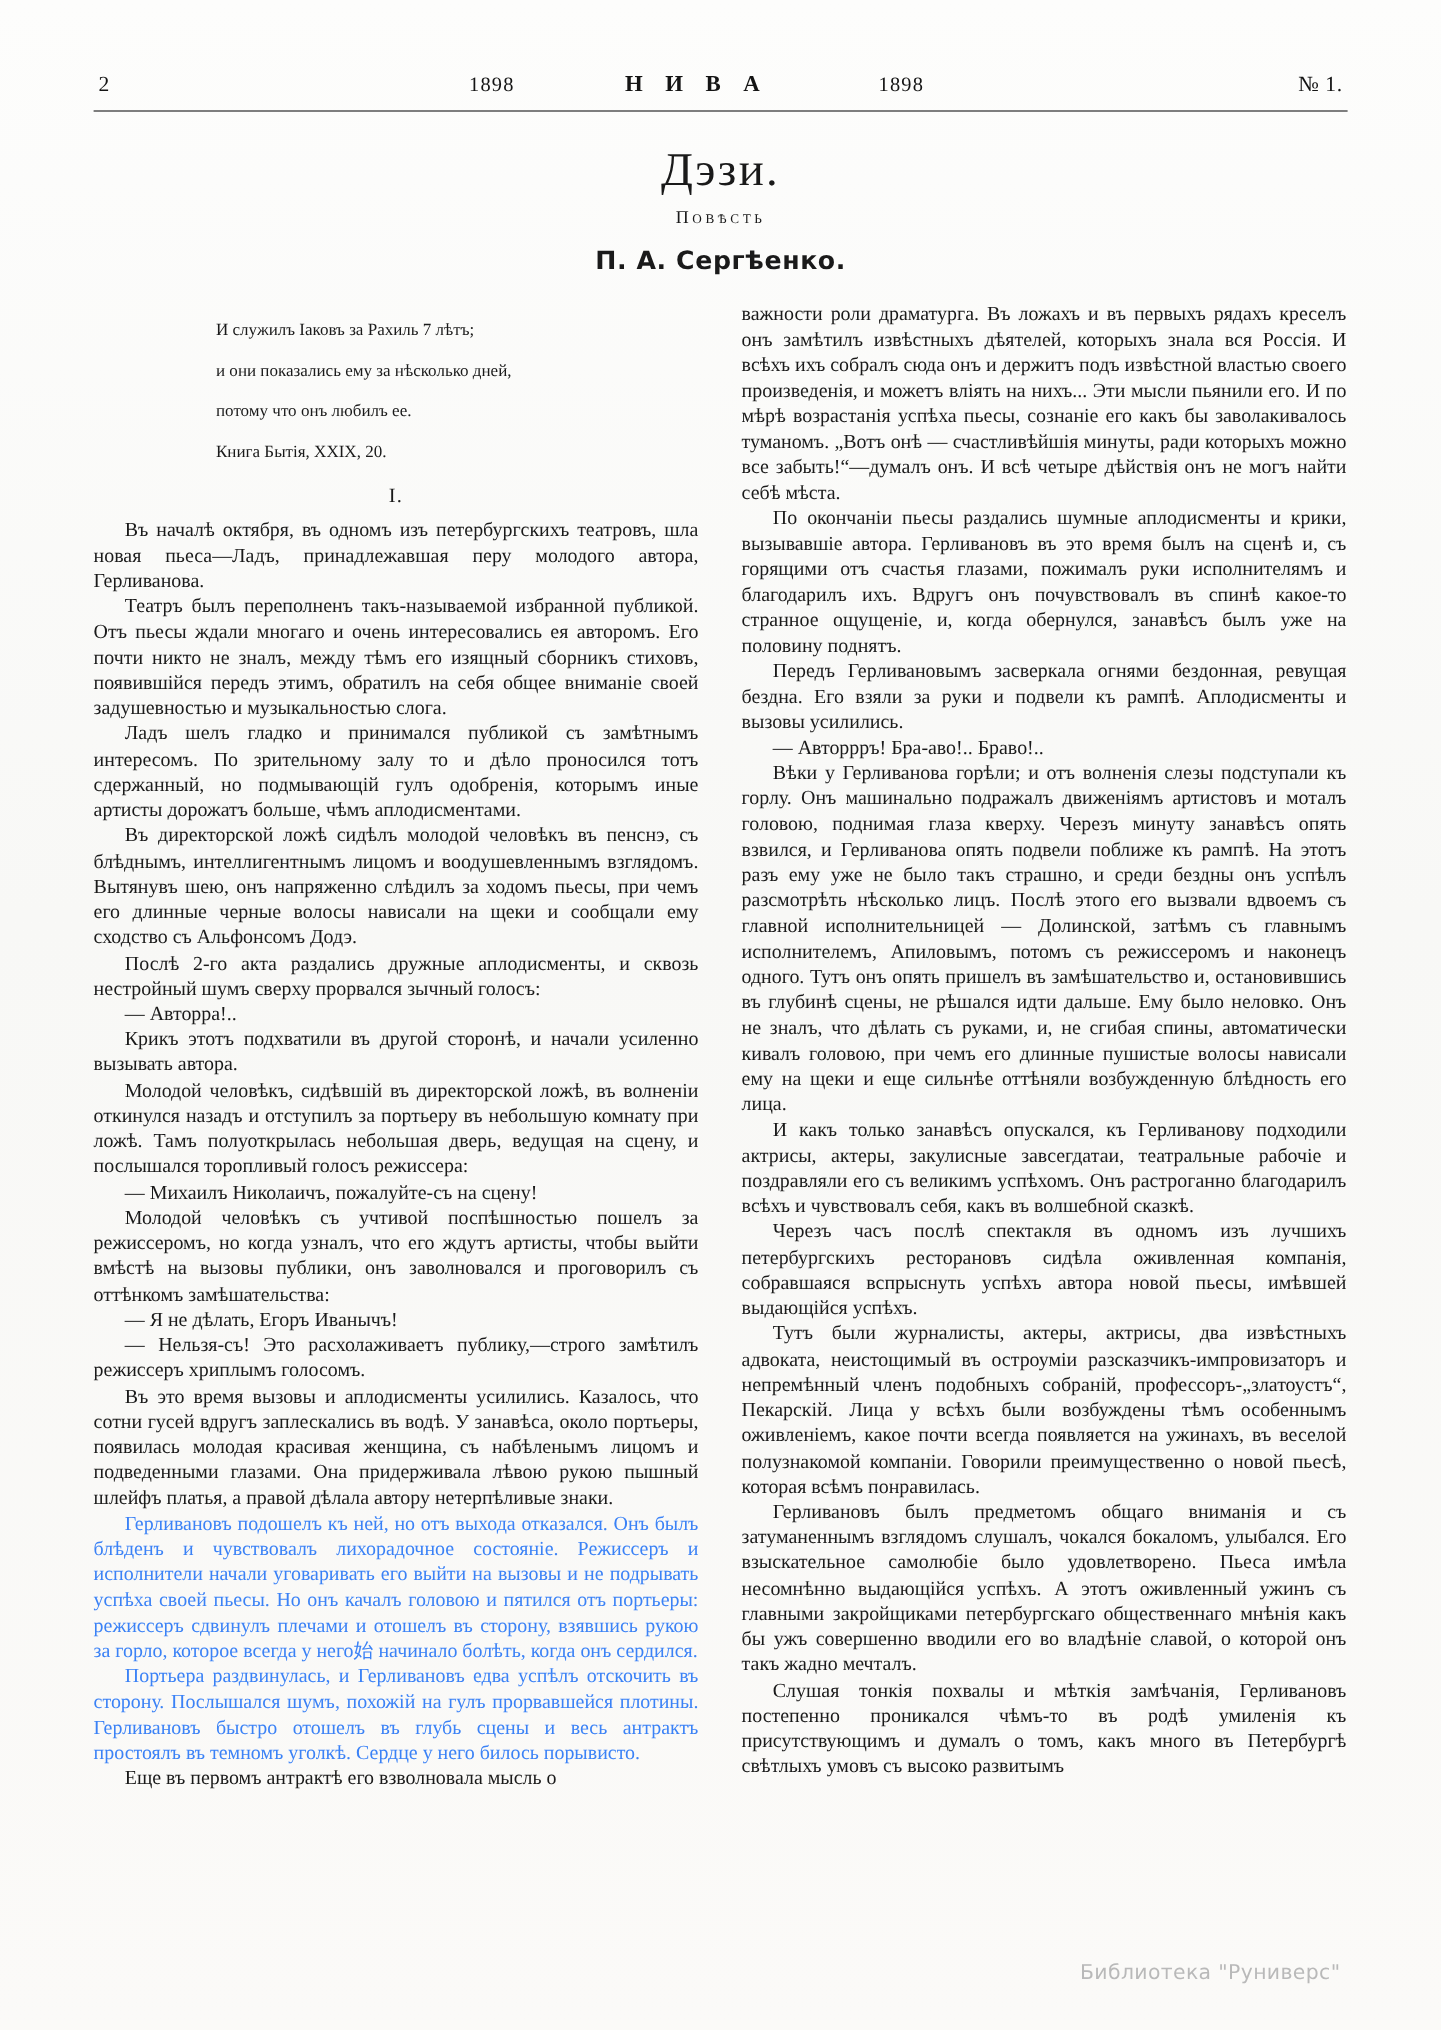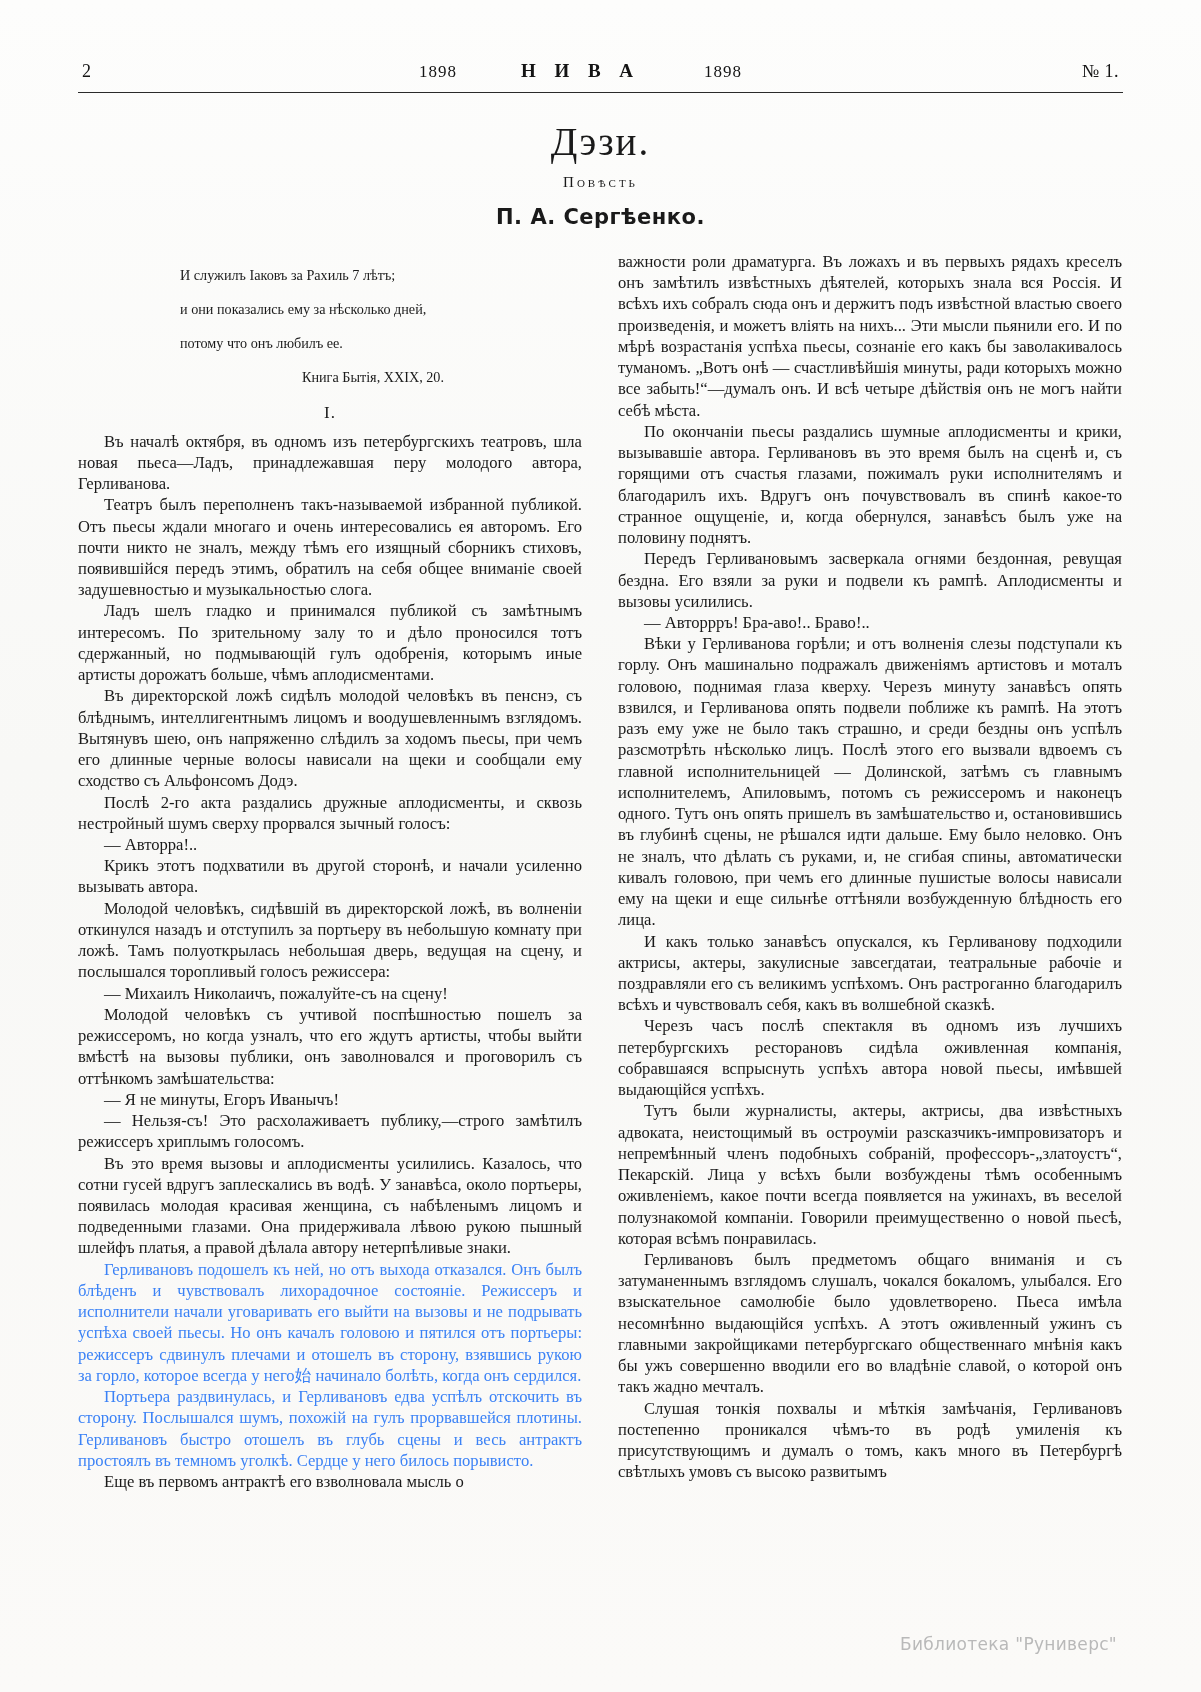--- a/index.html
+++ b/index.html
@@ -49,21 +49,21 @@
   .rh-folio { width: 40px; text-align: left; font-size: 18px; }
   .rh-year  { font-size: 17px; letter-spacing: 1px; }
   .rh-title {
     font-size: 19px;
     letter-spacing: 7px;
     font-weight: 600;
   }
   .rh-issue { width: 80px; text-align: right; font-size: 18px; }
   .rh-mid {
     display: flex;
-    gap: 64px;
+    gap: 92px;
     align-items: baseline;
   }
 
   
   .title-block {
     text-align: center;
     margin-top: 26px;
   }
   .doc-title {
     font-size: 39px;
@@ -107,21 +107,20 @@
 
   
   .epigraph {
     margin: 0 0 16px 86px;
     font-size: 14.2px;
     line-height: 1.26;
     text-align: justify;
   }
   .epigraph p { margin: 16px; text-indent: 0; font-size: 14.2px; line-height: 1.26;}
   .epigraph .src {
-    text-align: center;
     margin-top: 3px;
     font-size: 14.2px;
   }
   .chapter-num {
     text-align: center;
     font-size: 17px;
     margin: 12px 0 8px 0;
     letter-spacing: 1px;
   }
 
@@ -178,21 +177,21 @@
         <p>Въ началѣ октября, въ одномъ изъ петербургскихъ театровъ, шла новая пьеса—Ладъ, принадлежавшая перу молодого автора, Герливанова.</p>
         <p>Театръ былъ переполненъ такъ-называемой избранной публикой. Отъ пьесы ждали многаго и очень интересовались ея авторомъ. Его почти никто не зналъ, между тѣмъ его изящный сборникъ стиховъ, появившійся передъ этимъ, обратилъ на себя общее вниманіе своей задушевностью и музыкальностью слога.</p>
         <p>Ладъ шелъ гладко и принимался публикой съ замѣтнымъ интересомъ. По зрительному залу то и дѣло проносился тотъ сдержанный, но подмывающій гулъ одобренія, которымъ иные артисты дорожатъ больше, чѣмъ аплодисментами.</p>
         <p>Въ директорской ложѣ сидѣлъ молодой человѣкъ въ пенснэ, съ блѣднымъ, интеллигентнымъ лицомъ и воодушевленнымъ взглядомъ. Вытянувъ шею, онъ напряженно слѣдилъ за ходомъ пьесы, при чемъ его длинные черные волосы нависали на щеки и сообщали ему сходство съ Альфонсомъ Додэ.</p>
         <p>Послѣ 2-го акта раздались дружные аплодисменты, и сквозь нестройный шумъ сверху прорвался зычный голосъ:</p>
         <p>— Авторра!..</p>
         <p>Крикъ этотъ подхватили въ другой сторонѣ, и начали усиленно вызывать автора.</p>
         <p>Молодой человѣкъ, сидѣвшій въ директорской ложѣ, въ волненіи откинулся назадъ и отступилъ за портьеру въ небольшую комнату при ложѣ. Тамъ полуоткрылась небольшая дверь, ведущая на сцену, и послышался торопливый голосъ режиссера:</p>
         <p>— Михаилъ Николаичъ, пожалуйте-съ на сцену!</p>
         <p>Молодой человѣкъ съ учтивой поспѣшностью пошелъ за режиссеромъ, но когда узналъ, что его ждутъ артисты, чтобы выйти вмѣстѣ на вызовы публики, онъ заволновался и проговорилъ съ оттѣнкомъ замѣшательства:</p>
-        <p>— Я не минуты, Егоръ Иванычъ!</p>
+        <p>— Я не дѣлать, Егоръ Иванычъ!</p>
         <p>— Нельзя-съ! Это расхолаживаетъ публику,—строго замѣтилъ режиссеръ хриплымъ голосомъ.</p>
         <p>Въ это время вызовы и аплодисменты усилились. Казалось, что сотни гусей вдругъ заплескались въ водѣ. У занавѣса, около портьеры, появилась молодая красивая женщина, съ набѣленымъ лицомъ и подведенными глазами. Она придерживала лѣвою рукою пышный шлейфъ платья, а правой дѣлала автору нетерпѣливые знаки.</p>
         <p class="ink-strong">Герливановъ подошелъ къ ней, но отъ выхода отказался. Онъ былъ блѣденъ и чувствовалъ лихорадочное состояніе. Режиссеръ и исполнители начали уговаривать его выйти на вызовы и не подрывать успѣха своей пьесы. Но онъ качалъ головою и пятился отъ портьеры: режиссеръ сдвинулъ плечами и отошелъ въ сторону, взявшись рукою за горло, которое всегда у него始 начинало болѣть, когда онъ сердился.</p>
         <p class="ink-strong">Портьера раздвинулась, и Герливановъ едва успѣлъ отскочить въ сторону. Послышался шумъ, похожій на гулъ прорвавшейся плотины. Герливановъ быстро отошелъ въ глубь сцены и весь антрактъ простоялъ въ темномъ уголкѣ. Сердце у него билось порывисто.</p>
         <p>Еще въ первомъ антрактѣ его взволновала мысль о</p>
       </div>
 
       <div class="col">
         <p class="noindent">важности роли драматурга. Въ ложахъ и въ первыхъ рядахъ креселъ онъ замѣтилъ извѣстныхъ дѣятелей, которыхъ знала вся Россія. И всѣхъ ихъ собралъ сюда онъ и держитъ подъ извѣстной властью своего произведенія, и можетъ вліять на нихъ... Эти мысли пьянили его. И по мѣрѣ возрастанія успѣха пьесы, сознаніе его какъ бы заволакивалось туманомъ. „Вотъ онѣ — счастливѣйшія минуты, ради которыхъ можно все забыть!“—думалъ онъ. И всѣ четыре дѣйствія онъ не могъ найти себѣ мѣста.</p>
         <p>По окончаніи пьесы раздались шумные аплодисменты и крики, вызывавшіе автора. Герливановъ въ это время былъ на сценѣ и, съ горящими отъ счастья глазами, пожималъ руки исполнителямъ и благодарилъ ихъ. Вдругъ онъ почувствовалъ въ спинѣ какое-то странное ощущеніе, и, когда обернулся, занавѣсъ былъ уже на половину поднятъ.</p>

